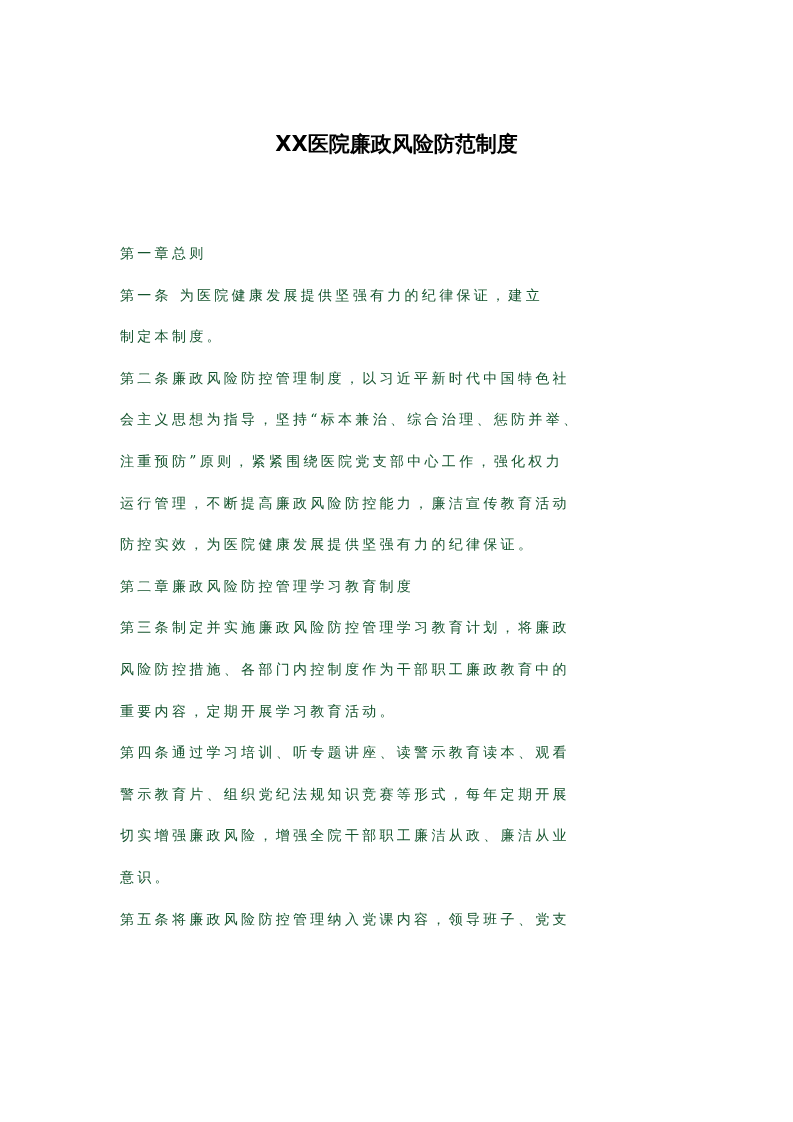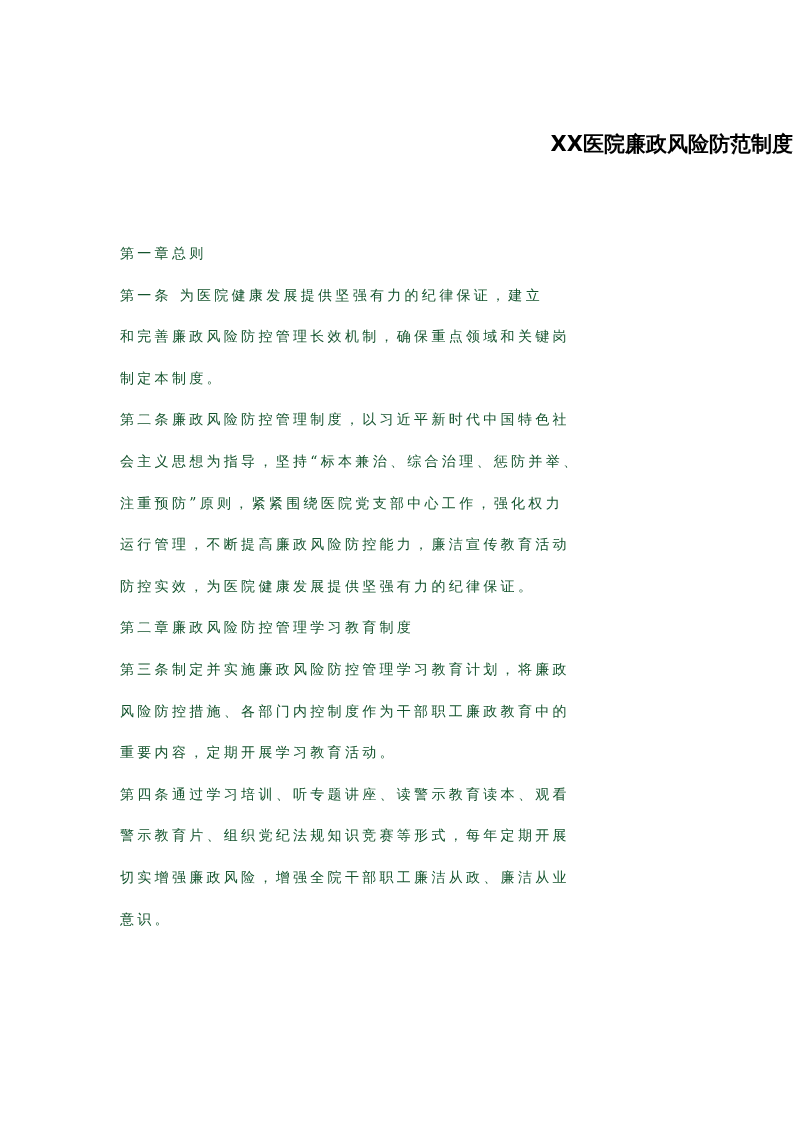--- a/index.html
+++ b/index.html
@@ -19,21 +19,21 @@
       position: absolute;
       left: 0; top: 0;
       width: 793px; height: 1122px;
       background: #ffffff;
     }
     .doc-title {
       position: absolute;
       left: 0;
       width: 793px;
       top: 128px;
-      text-align: right;
+      text-align: center;
       font-family: "DejaVu Sans", "Liberation Sans", sans-serif;
       font-weight: bold;
       font-size: 21px;
       line-height: 32px;
       color: #000000;
     }
     .doc-body {
       position: absolute;
       left: 120px;
       top: 233px;
@@ -51,29 +51,29 @@
   </style>
 </head>
 <body>
 
 <div class="page">
   <div class="doc-title">XX医院廉政风险防范制度</div>
 
   <div class="doc-body">
     <span class="line">第一章总则</span>
     <span class="line">第一条 为医院健康发展提供坚强有力的纪律保证，建立</span>
-    <span class="line">和完善廉政风险防控管理长效机制，确保重点领域和关键岗</span>
     <span class="line">制定本制度。</span>
     <span class="line">第二条廉政风险防控管理制度，以习近平新时代中国特色社</span>
     <span class="line">会主义思想为指导，坚持“标本兼治、综合治理、惩防并举、</span>
     <span class="line">注重预防”原则，紧紧围绕医院党支部中心工作，强化权力</span>
     <span class="line">运行管理，不断提高廉政风险防控能力，廉洁宣传教育活动</span>
     <span class="line">防控实效，为医院健康发展提供坚强有力的纪律保证。</span>
     <span class="line">第二章廉政风险防控管理学习教育制度</span>
     <span class="line">第三条制定并实施廉政风险防控管理学习教育计划，将廉政</span>
     <span class="line">风险防控措施、各部门内控制度作为干部职工廉政教育中的</span>
     <span class="line">重要内容，定期开展学习教育活动。</span>
     <span class="line">第四条通过学习培训、听专题讲座、读警示教育读本、观看</span>
     <span class="line">警示教育片、组织党纪法规知识竞赛等形式，每年定期开展</span>
     <span class="line">切实增强廉政风险，增强全院干部职工廉洁从政、廉洁从业</span>
     <span class="line">意识。</span>
+    <span class="line">第五条将廉政风险防控管理纳入党课内容，领导班子、党支</span>
   </div>
 </div>
 
 </body></html>

